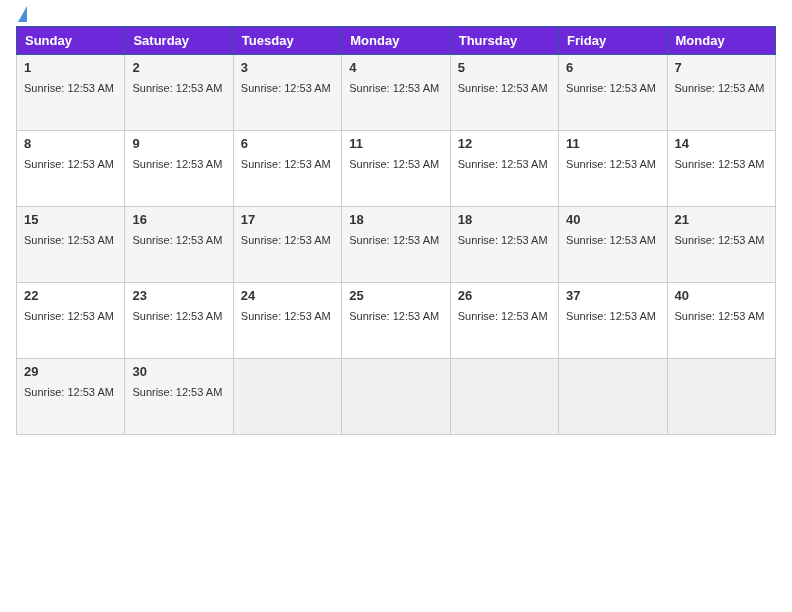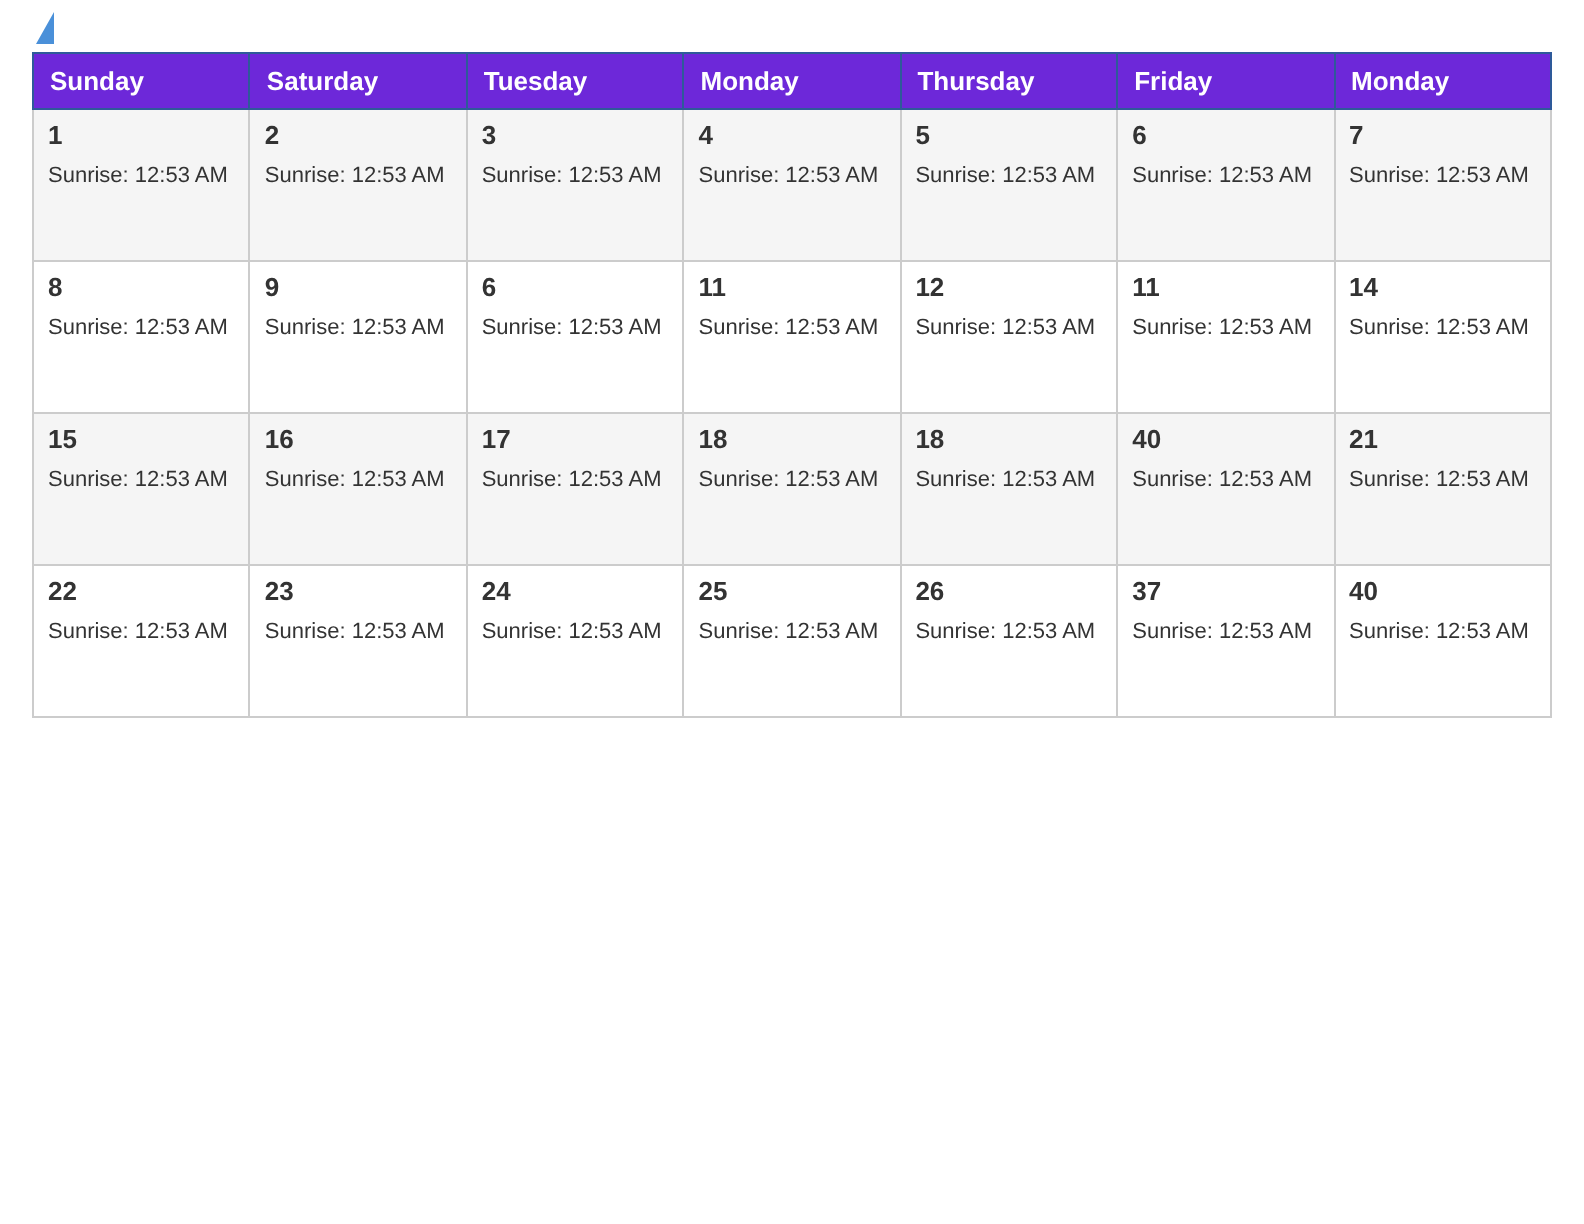--- a/index.html
+++ b/index.html
@@ -152,15 +152,24 @@
         </tr>
         <tr>
           <td><span class="day-number">22</span><span class="sunrise">Sunrise: 12:53 AM</span></td>
           <td><span class="day-number">23</span><span class="sunrise">Sunrise: 12:53 AM</span></td>
           <td><span class="day-number">24</span><span class="sunrise">Sunrise: 12:53 AM</span></td>
           <td><span class="day-number">25</span><span class="sunrise">Sunrise: 12:53 AM</span></td>
           <td><span class="day-number">26</span><span class="sunrise">Sunrise: 12:53 AM</span></td>
           <td><span class="day-number">37</span><span class="sunrise">Sunrise: 12:53 AM</span></td>
           <td><span class="day-number">40</span><span class="sunrise">Sunrise: 12:53 AM</span></td>
         </tr>
+        <tr class="last-row">
+          <td><span class="day-number">29</span><span class="sunrise">Sunrise: 12:53 AM</span></td>
+          <td><span class="day-number">30</span><span class="sunrise">Sunrise: 12:53 AM</span></td>
+          <td class="empty-cell"></td>
+          <td class="empty-cell"></td>
+          <td class="empty-cell"></td>
+          <td class="empty-cell"></td>
+          <td class="empty-cell"></td>
+        </tr>
       </tbody>
   </table>
 </div>
 
 </body></html>

